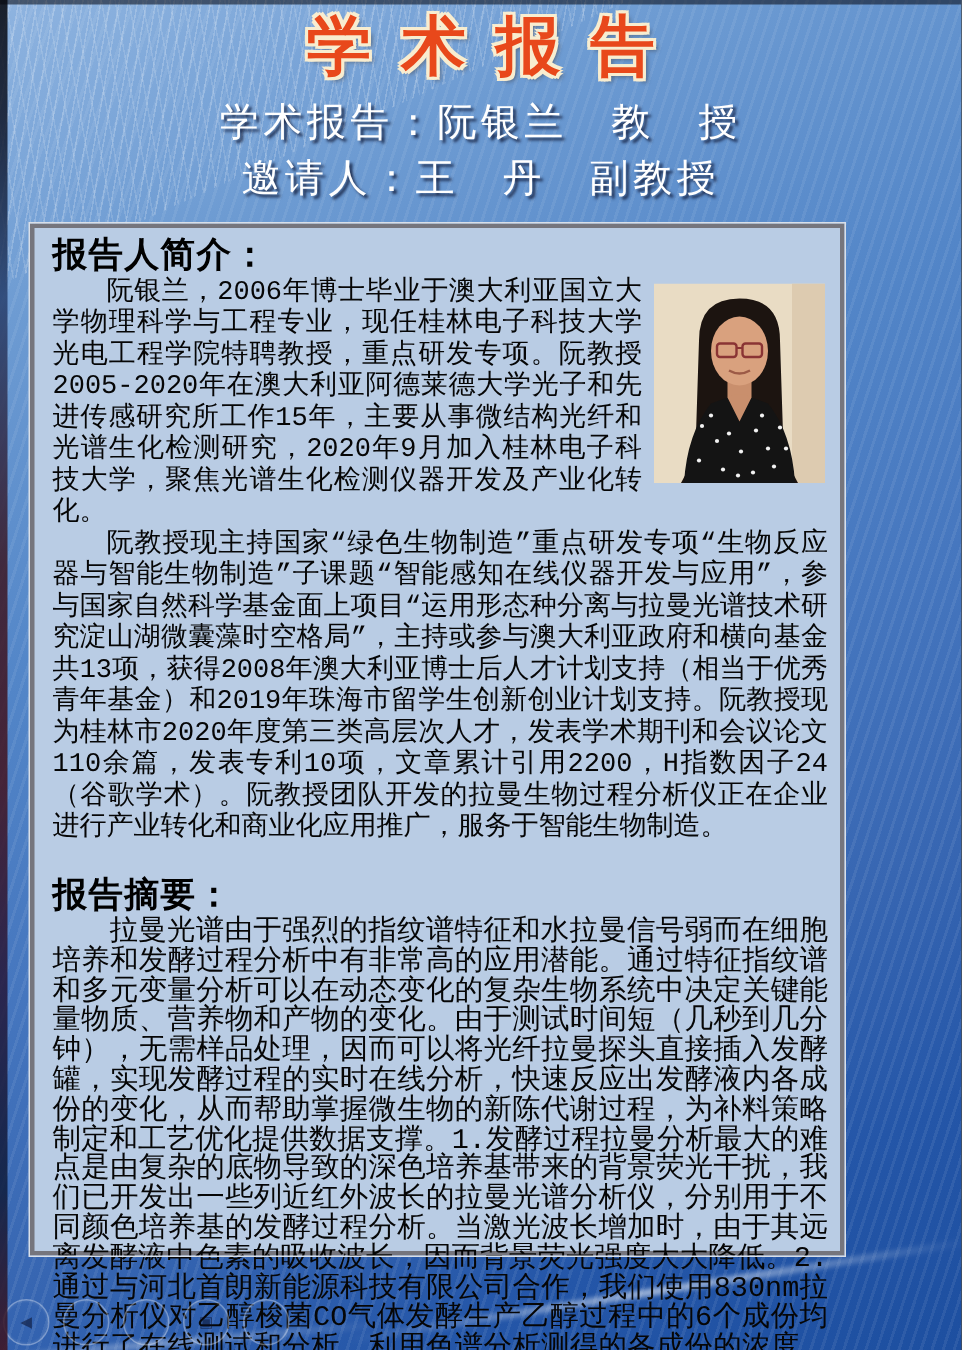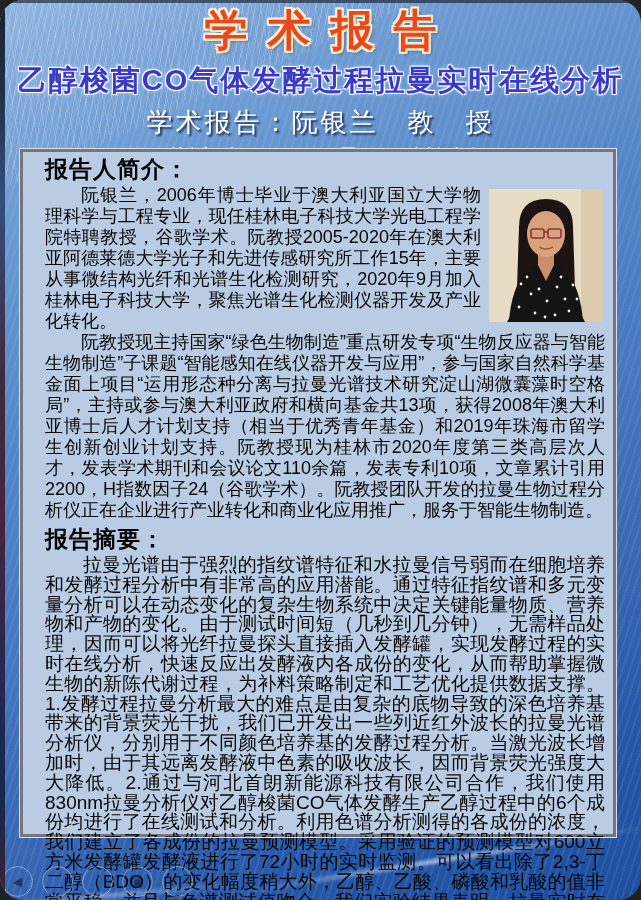--- a/index.html
+++ b/index.html
@@ -1,20 +1,19 @@
 <!DOCTYPE html>
 <html><head>
 <meta charset="utf-8">
 <style>
   html,body{margin:0;padding:0;background:#222;}
   .poster{
     position:relative;width:641px;height:900px;overflow:hidden;
-    font-family:Liberation Sans, sans-serif;
+    font-family:Liberation Mono, monospace;
     background:linear-gradient(155deg,#8fb4e0 0%,#6d9bd2 18%,#5386c8 38%,#4677bf 55%,#3766b2 72%,#2456a8 86%,#1d4fa0 100%);
-    border-radius:23px;
   }
   
   .bg-stripes{position:absolute;inset:0;z-index:0;pointer-events:none;
     background:repeating-linear-gradient(108deg,rgba(255,255,255,0.07) 0 2px,rgba(255,255,255,0) 2px 7px);}
   .bg-mesh{position:absolute;left:0;top:0;width:420px;height:190px;z-index:0;pointer-events:none;
     clip-path:polygon(0 0,100% 0,0 100%);opacity:.55;
     background:
       repeating-linear-gradient(100deg,rgba(255,255,255,.35) 0 1px,transparent 1px 6px),
       repeating-linear-gradient(80deg,rgba(255,255,255,.25) 0 1px,transparent 1px 9px);}
   .bg-streak{position:absolute;z-index:0;pointer-events:none;height:5px;filter:blur(1.5px);
@@ -35,29 +34,29 @@
   .sub-title{
     margin:1px 0 0 0;font-size:29px;font-weight:bold;letter-spacing:2px;color:#3b39c8;
     text-shadow:-1px -1px 0 rgba(255,255,255,.9),1px -1px 0 rgba(255,255,255,.9),
                 -1px 1px 0 rgba(255,255,255,.9),1px 1px 0 rgba(255,255,255,.9),0 0 4px rgba(255,255,255,.8);}
   .person-line{margin:4px 0 0 0;font-size:26px;color:#ffffff;letter-spacing:3px;
     text-shadow:2px 2px 2px rgba(15,25,55,.85);}
   .person-line.second{margin-top:2px;}
 
   
   .content-box{
-    position:absolute;left:20px;top:149px;width:596px;height:688px;z-index:2;
+    position:absolute;left:20px;top:149px;width:543px;height:688px;z-index:2;
     background:#b9cce4;border:3px solid #75757d;outline:1px solid #d9dfe8;
-    box-sizing:border-box;padding:2px 8px 4px 22px;color:#000;}
+    box-sizing:border-box;padding:2px 8px 4px 12px;color:#000;}
   .section-heading{margin:0;font-size:23px;font-weight:bold;color:#000;letter-spacing:1px;}
   .bio-photo{float:right;width:114px;height:133px;margin:4px 2px 4px 8px;display:block;}
   .content-box p{margin:0;text-align:justify;text-indent:2em;color:#060606;}
   .bio-p{font-size:18px;line-height:21px;}
   .abs-p{font-size:19px;line-height:19.8px;}
-  .abstract-heading{margin-top:3px;}
+  .abstract-heading{margin-top:18px;}
 
   
   .footer{position:absolute;left:10px;top:839px;z-index:3;color:#fff;font-weight:bold;}
   .footer-line{margin:0;font-size:23px;letter-spacing:1px;line-height:28px;
     text-shadow:2px 2px 2px rgba(10,18,45,.9);}
 
   
   .nav-circles{position:absolute;left:2px;top:866px;z-index:2;display:flex;gap:9px;}
   .nav-circle{width:29px;height:29px;border-radius:50%;border:1px solid rgba(230,235,245,.4);
     box-shadow:inset 0 0 2px rgba(255,255,255,.2);display:flex;align-items:center;justify-content:center;
@@ -70,21 +69,20 @@
 
   <div class="bg-stripes"></div>
   <div class="bg-mesh"></div>
   <div class="bg-streak streak1"></div>
   <div class="bg-streak streak2"></div>
   <div class="edge-top"></div>
   <div class="edge-left"></div>
 
   <div class="header">
     <div class="main-title">学术报告</div>
-    <div class="sub-title">乙醇梭菌CO气体发酵过程拉曼实时在线分析</div>
     <div class="person-line">学术报告：阮银兰　教　授</div>
     <div class="person-line second">邀请人：王　丹　副教授</div>
   </div>
 
   <div class="content-box">
     <h2 class="section-heading">报告人简介：</h2>
 
     <svg class="bio-photo" viewBox="0 0 114 133" aria-hidden="true">
       <rect x="0" y="0" width="114" height="133" fill="#e9dcc4"></rect>
       <rect x="92" y="0" width="22" height="133" fill="#ddcbb0"></rect>
@@ -115,21 +113,21 @@
           <circle cx="84" cy="96" r="1.4"></circle>
         <circle cx="66" cy="126" r="1.4"></circle>
           <circle cx="80" cy="122" r="1.4"></circle>
           <circle cx="88" cy="110" r="1.4"></circle>
         <circle cx="38" cy="88" r="1.4"></circle>
           <circle cx="72" cy="88" r="1.4"></circle>
           <circle cx="56" cy="128" r="1.4"></circle>
       </g>
     </svg>
 
-    <p class="bio-p">阮银兰，2006年博士毕业于澳大利亚国立大学物理科学与工程专业，现任桂林电子科技大学光电工程学院特聘教授，谷歌学术。阮教授2005-2020年在澳大利亚阿德莱德大学光子和先进传感研究所工作15年，主要从事微结构光纤和光谱生化检测研究，2020年9月加入桂林电子科技大学，聚焦光谱生化检测仪器开发及产业化转化。</p>
+    <p class="bio-p">阮银兰，2006年博士毕业于澳大利亚国立大学物理科学与工程专业，现任桂林电子科技大学光电工程学院特聘教授，重点研发专项。阮教授2005-2020年在澳大利亚阿德莱德大学光子和先进传感研究所工作15年，主要从事微结构光纤和光谱生化检测研究，2020年9月加入桂林电子科技大学，聚焦光谱生化检测仪器开发及产业化转化。</p>
     <p class="bio-p">阮教授现主持国家“绿色生物制造”重点研发专项“生物反应器与智能生物制造”子课题“智能感知在线仪器开发与应用”，参与国家自然科学基金面上项目“运用形态种分离与拉曼光谱技术研究淀山湖微囊藻时空格局”，主持或参与澳大利亚政府和横向基金共13项，获得2008年澳大利亚博士后人才计划支持（相当于优秀青年基金）和2019年珠海市留学生创新创业计划支持。阮教授现为桂林市2020年度第三类高层次人才，发表学术期刊和会议论文110余篇，发表专利10项，文章累计引用2200，H指数因子24（谷歌学术）。阮教授团队开发的拉曼生物过程分析仪正在企业进行产业转化和商业化应用推广，服务于智能生物制造。</p>
 
     <h2 class="section-heading abstract-heading">报告摘要：</h2>
     <p class="abs-p">拉曼光谱由于强烈的指纹谱特征和水拉曼信号弱而在细胞培养和发酵过程分析中有非常高的应用潜能。通过特征指纹谱和多元变量分析可以在动态变化的复杂生物系统中决定关键能量物质、营养物和产物的变化。由于测试时间短（几秒到几分钟），无需样品处理，因而可以将光纤拉曼探头直接插入发酵罐，实现发酵过程的实时在线分析，快速反应出发酵液内各成份的变化，从而帮助掌握微生物的新陈代谢过程，为补料策略制定和工艺优化提供数据支撑。1.发酵过程拉曼分析最大的难点是由复杂的底物导致的深色培养基带来的背景荧光干扰，我们已开发出一些列近红外波长的拉曼光谱分析仪，分别用于不同颜色培养基的发酵过程分析。当激光波长增加时，由于其远离发酵液中色素的吸收波长，因而背景荧光强度大大降低。2.通过与河北首朗新能源科技有限公司合作，我们使用830nm拉曼分析仪对乙醇梭菌CO气体发酵生产乙醇过程中的6个成份均进行了在线测试和分析。利用色谱分析测得的各成份的浓度，我们建立了各成份的拉曼预测模型。采用验证的预测模型对600立方米发酵罐发酵液进行了72小时的实时监测。可以看出除了2,3-丁二醇（BDO）的变化幅度稍大外，乙醇、乙酸、磷酸和乳酸的值非常平稳，并且与色谱测试值吻合。我们实验结果表明，拉曼实时在线分析仪是生物工艺改进和发酵监控的一个非常重要工具，必将成为智能生物制造不可缺少的新型检测仪器。</p>
   </div>
 
   <div class="nav-circles">
     <div class="nav-circle">
       <span>◀</span>
     </div>

